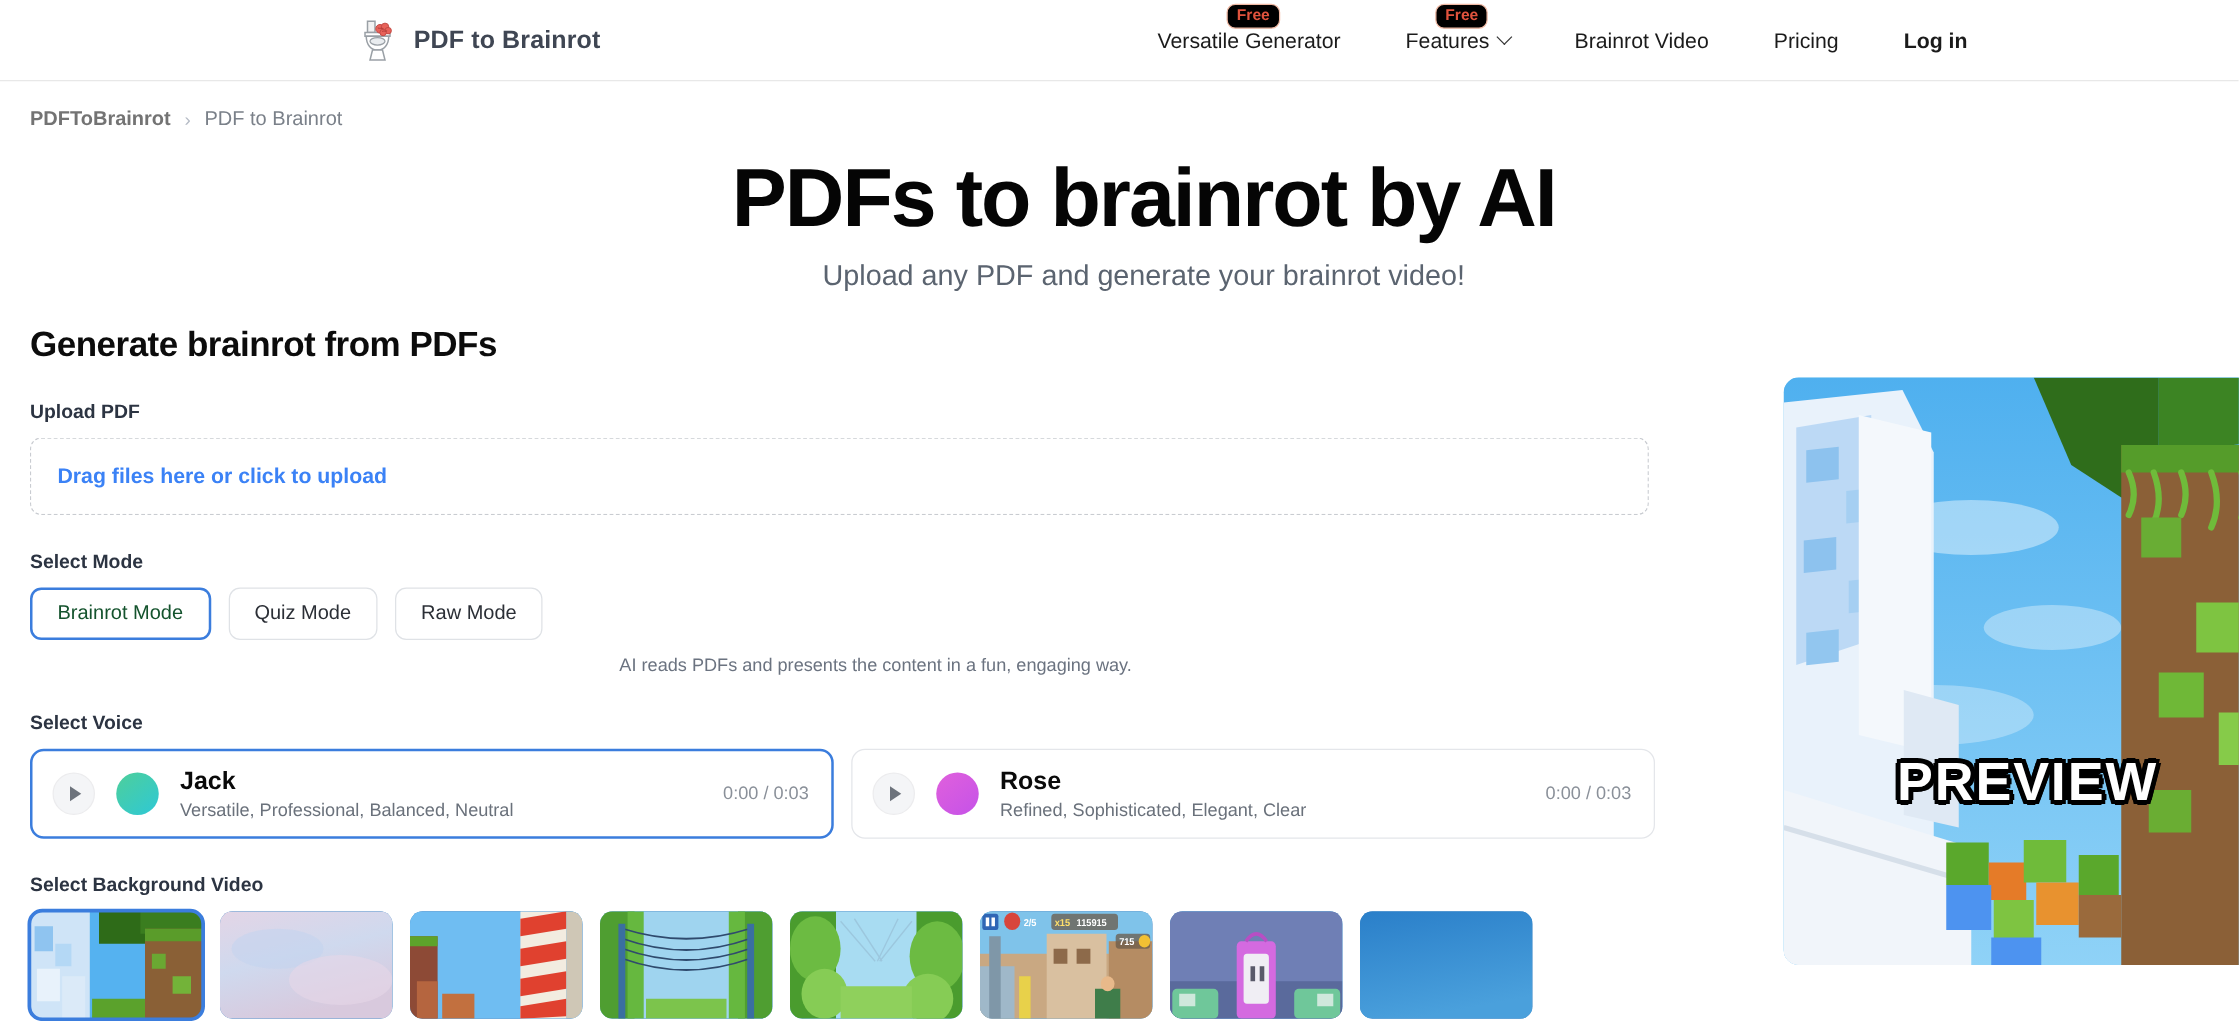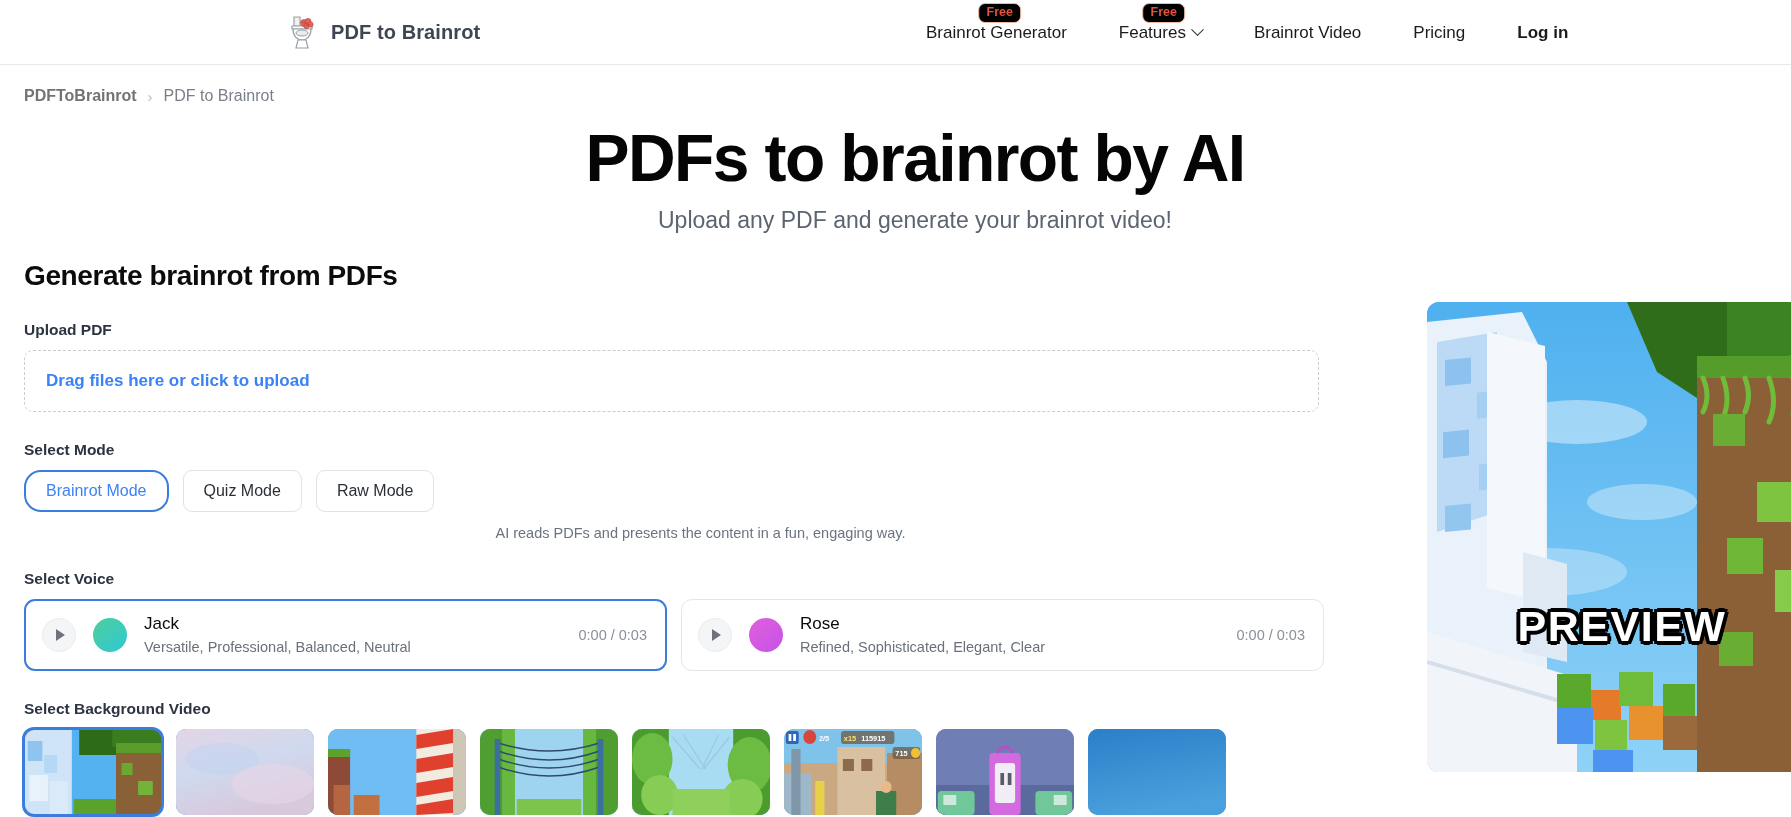--- a/index.html
+++ b/index.html
@@ -156,21 +156,21 @@
     border-radius: 9px;
     border: 1.6px solid #dfe2e6;
     background: #fff;
     font-size: 16px;
     color: #2b2f36;
     font-family: inherit;
     cursor: pointer;
     display: flex;
     align-items: center;
   }
-  .mode-btn.active { border-color: #3b7ddd; border-width: 2px; color: #3b82f6; border-radius: 17px; }
+  .mode-btn.active { border-color: #3b7ddd; border-width: 2px; color: #14532d; }
   .mode-hint {
     font-size: 14.5px;
     color: #6b7380;
     margin-top: 13px;
     text-align: center;
   }
 
   .voice-row { display: flex; gap: 14px; }
   .voice-card {
     width: 643px;
@@ -198,21 +198,21 @@
     width: 0; height: 0;
     border-left: 9px solid #6d737c;
     border-top: 6px solid transparent;
     border-bottom: 6px solid transparent;
     margin-left: 3px;
   }
   .avatar { width: 34px; height: 34px; border-radius: 50%; margin-left: 17px; flex: none; }
   .avatar.jack { background: linear-gradient(140deg,#4ecf9a 0%,#2ec8d6 100%); }
   .avatar.rose { background: linear-gradient(140deg,#e060dc 0%,#c552e8 100%); }
   .voice-meta { margin-left: 17px; }
-  .voice-name { font-size: 17px; font-weight: 400; color: #0a0a0a; line-height: 1.2; }
+  .voice-name { font-size: 20px; font-weight: 700; color: #0a0a0a; line-height: 1.2; }
   .voice-desc { font-size: 14.5px; color: #6a717b; margin-top: 4px; }
   .voice-time {
     margin-left: auto;
     font-size: 14.5px;
     color: #8a9099;
     font-variant-numeric: tabular-nums;
   }
 
   
   .thumbs { display: flex; gap: 14px; }
@@ -279,21 +279,21 @@
         <path d="M17.5 8.5c1.5.6 2.8-.4 4 .3M21 11c1.3-.5 2.3.3 3.4-.2" stroke="#b33b36" stroke-width=".8" fill="none" stroke-linecap="round"></path>
       </svg>
     </span>
     <span class="brand-name">PDF to Brainrot</span>
   </div>
 
   <nav class="nav">
 
     <div class="nav-item">
       <span class="free-badge">Free</span>
-      <span>Brainrot Generator</span>
+      <span>Versatile Generator</span>
     </div>
 
     <div class="nav-item">
       <span class="free-badge">Free</span>
       <span>Features</span>
       <i class="chev"></i>
     </div>
 
     <div class="nav-item">
       <span>Brainrot Video</span>

